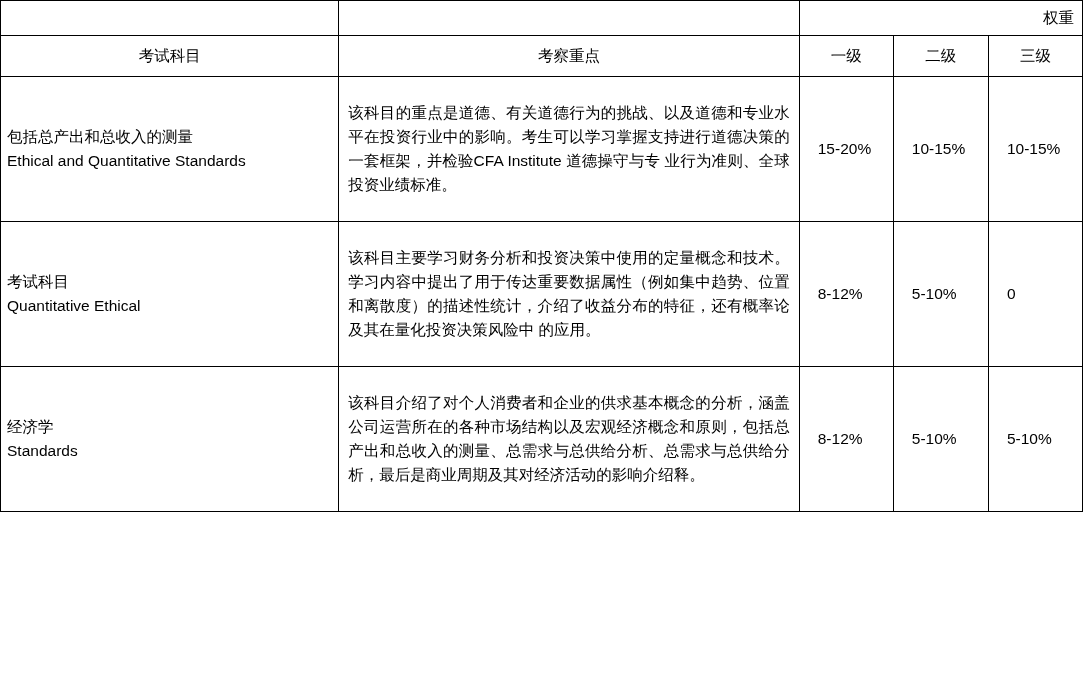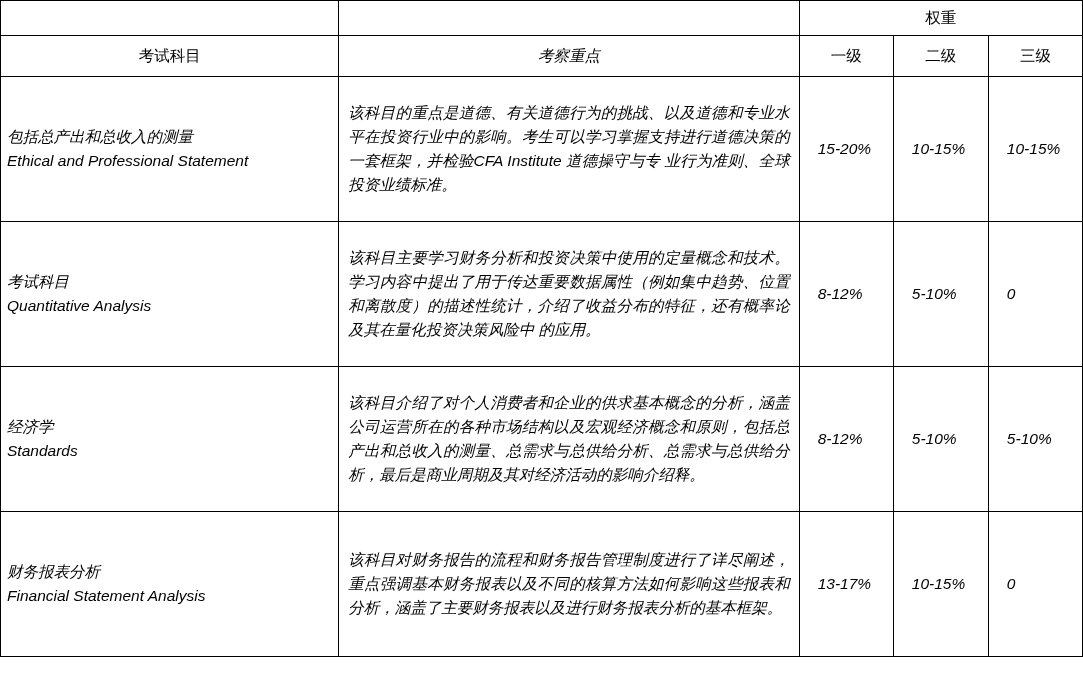--- a/index.html
+++ b/index.html
@@ -28,25 +28,25 @@
   }
   
   col.c-subject { width: 338px; }
   col.c-focus   { width: 460px; }
   col.c-l1      { width: 94px; }
   col.c-l2      { width: 95px; }
   col.c-l3      { width: 94px; }
 
   
   .hdr-weight {
-    text-align: center;
+    text-align: right;
     font-weight: bold;
     font-size: 16px;
     height: 30px;
-    padding: 2px 0;
+    padding: 2px 8px;
   }
   .hdr-main {
     text-align: center;
     font-weight: bold;
     font-size: 16px;
     height: 34px;
     padding: 3px 0;
   }
   
   .blank-top {
@@ -58,21 +58,20 @@
     border-top: 1px solid #000;
     border-bottom: none;
     border-right: 1px dashed #9a9a9a;
   }
   .hdr-subject {
     border-top: none;
   }
   .hdr-focus {
     border-top: none;
     border-right: 1px dashed #9a9a9a;
-    font-style: italic;
   }
 
   
   .cell-subject {
     padding: 6px 8px 6px 6px;
     font-size: 15.5px;
     line-height: 1.5;
   }
   .cell-subject .cn { display: block; }
   .cell-subject .en { display: block; }
@@ -81,21 +80,21 @@
     font-size: 15.5px;
     line-height: 1.62;
     border-right: 1px dashed #9a9a9a;
     text-align: justify;
   }
   .cell-weight {
     padding: 4px 18px;
     font-size: 15.5px;
     text-align: left;
   }
-  .row-tall td { height: 130px; font-style: italic; }
+  .row-tall td { height: 130px; }
 </style>
 </head>
 <body>
 
 <table class="cfa-table">
   <colgroup>
     <col class="c-subject">
     <col class="c-focus">
     <col class="c-l1">
     <col class="c-l2">
@@ -112,52 +111,42 @@
       <td class="hdr-main hdr-focus">考察重点</td>
       <td class="hdr-main">一级</td>
       <td class="hdr-main">二级</td>
       <td class="hdr-main">三级</td>
     </tr>
   </thead>
   <tbody>
     <tr class="row-tall">
       <td class="cell-subject">
         <span class="cn">包括总产出和总收入的测量</span>
-        <span class="en">Ethical and Professional Statement</span>
+        <span class="en">Ethical and Quantitative Standards</span>
       </td>
       <td class="cell-focus">该科目的重点是道德、有关道德行为的挑战、以及道德和专业水平在投资行业中的影响。考生可以学习掌握支持进行道德决策的一套框架，并检验CFA Institute 道德操守与专 业行为准则、全球投资业绩标准。</td>
       <td class="cell-weight">15-20%</td>
       <td class="cell-weight">10-15%</td>
       <td class="cell-weight">10-15%</td>
     </tr>
     <tr class="row-tall">
       <td class="cell-subject">
         <span class="cn"> 考试科目</span>
-        <span class="en">Quantitative Analysis</span>
+        <span class="en">Quantitative Ethical</span>
       </td>
       <td class="cell-focus">该科目主要学习财务分析和投资决策中使用的定量概念和技术。学习内容中提出了用于传达重要数据属性（例如集中趋势、位置和离散度）的描述性统计，介绍了收益分布的特征，还有概率论及其在量化投资决策风险中
 的应用。</td>
       <td class="cell-weight">8-12%</td>
       <td class="cell-weight">5-10%</td>
       <td class="cell-weight">0</td>
     </tr>
     <tr class="row-tall">
       <td class="cell-subject">
         <span class="cn"> 经济学</span>
         <span class="en">Standards</span>
       </td>
       <td class="cell-focus">该科目介绍了对个人消费者和企业的供求基本概念的分析，涵盖公司运营所在的各种市场结构以及宏观经济概念和原则，包括总产出和总收入的测量、总需求与总供给分析、总需求与总供给分析，最后是商业周期及其对经济活动的影响介绍释。</td>
       <td class="cell-weight">8-12%</td>
       <td class="cell-weight">5-10%</td>
       <td class="cell-weight">5-10%</td>
     </tr>
-    <tr class="row-tall">
-      <td class="cell-subject">
-        <span class="cn"> 财务报表分析</span>
-        <span class="en">Financial Statement Analysis</span>
-      </td>
-      <td class="cell-focus">该科目对财务报告的流程和财务报告管理制度进行了详尽阐述，重点强调基本财务报表以及不同的核算方法如何影响这些报表和分析，涵盖了主要财务报表以及进行财务报表分析的基本框架。</td>
-      <td class="cell-weight">13-17%</td>
-      <td class="cell-weight">10-15%</td>
-      <td class="cell-weight">0</td>
-    </tr>
   </tbody>
 </table>
 
 </body></html>

